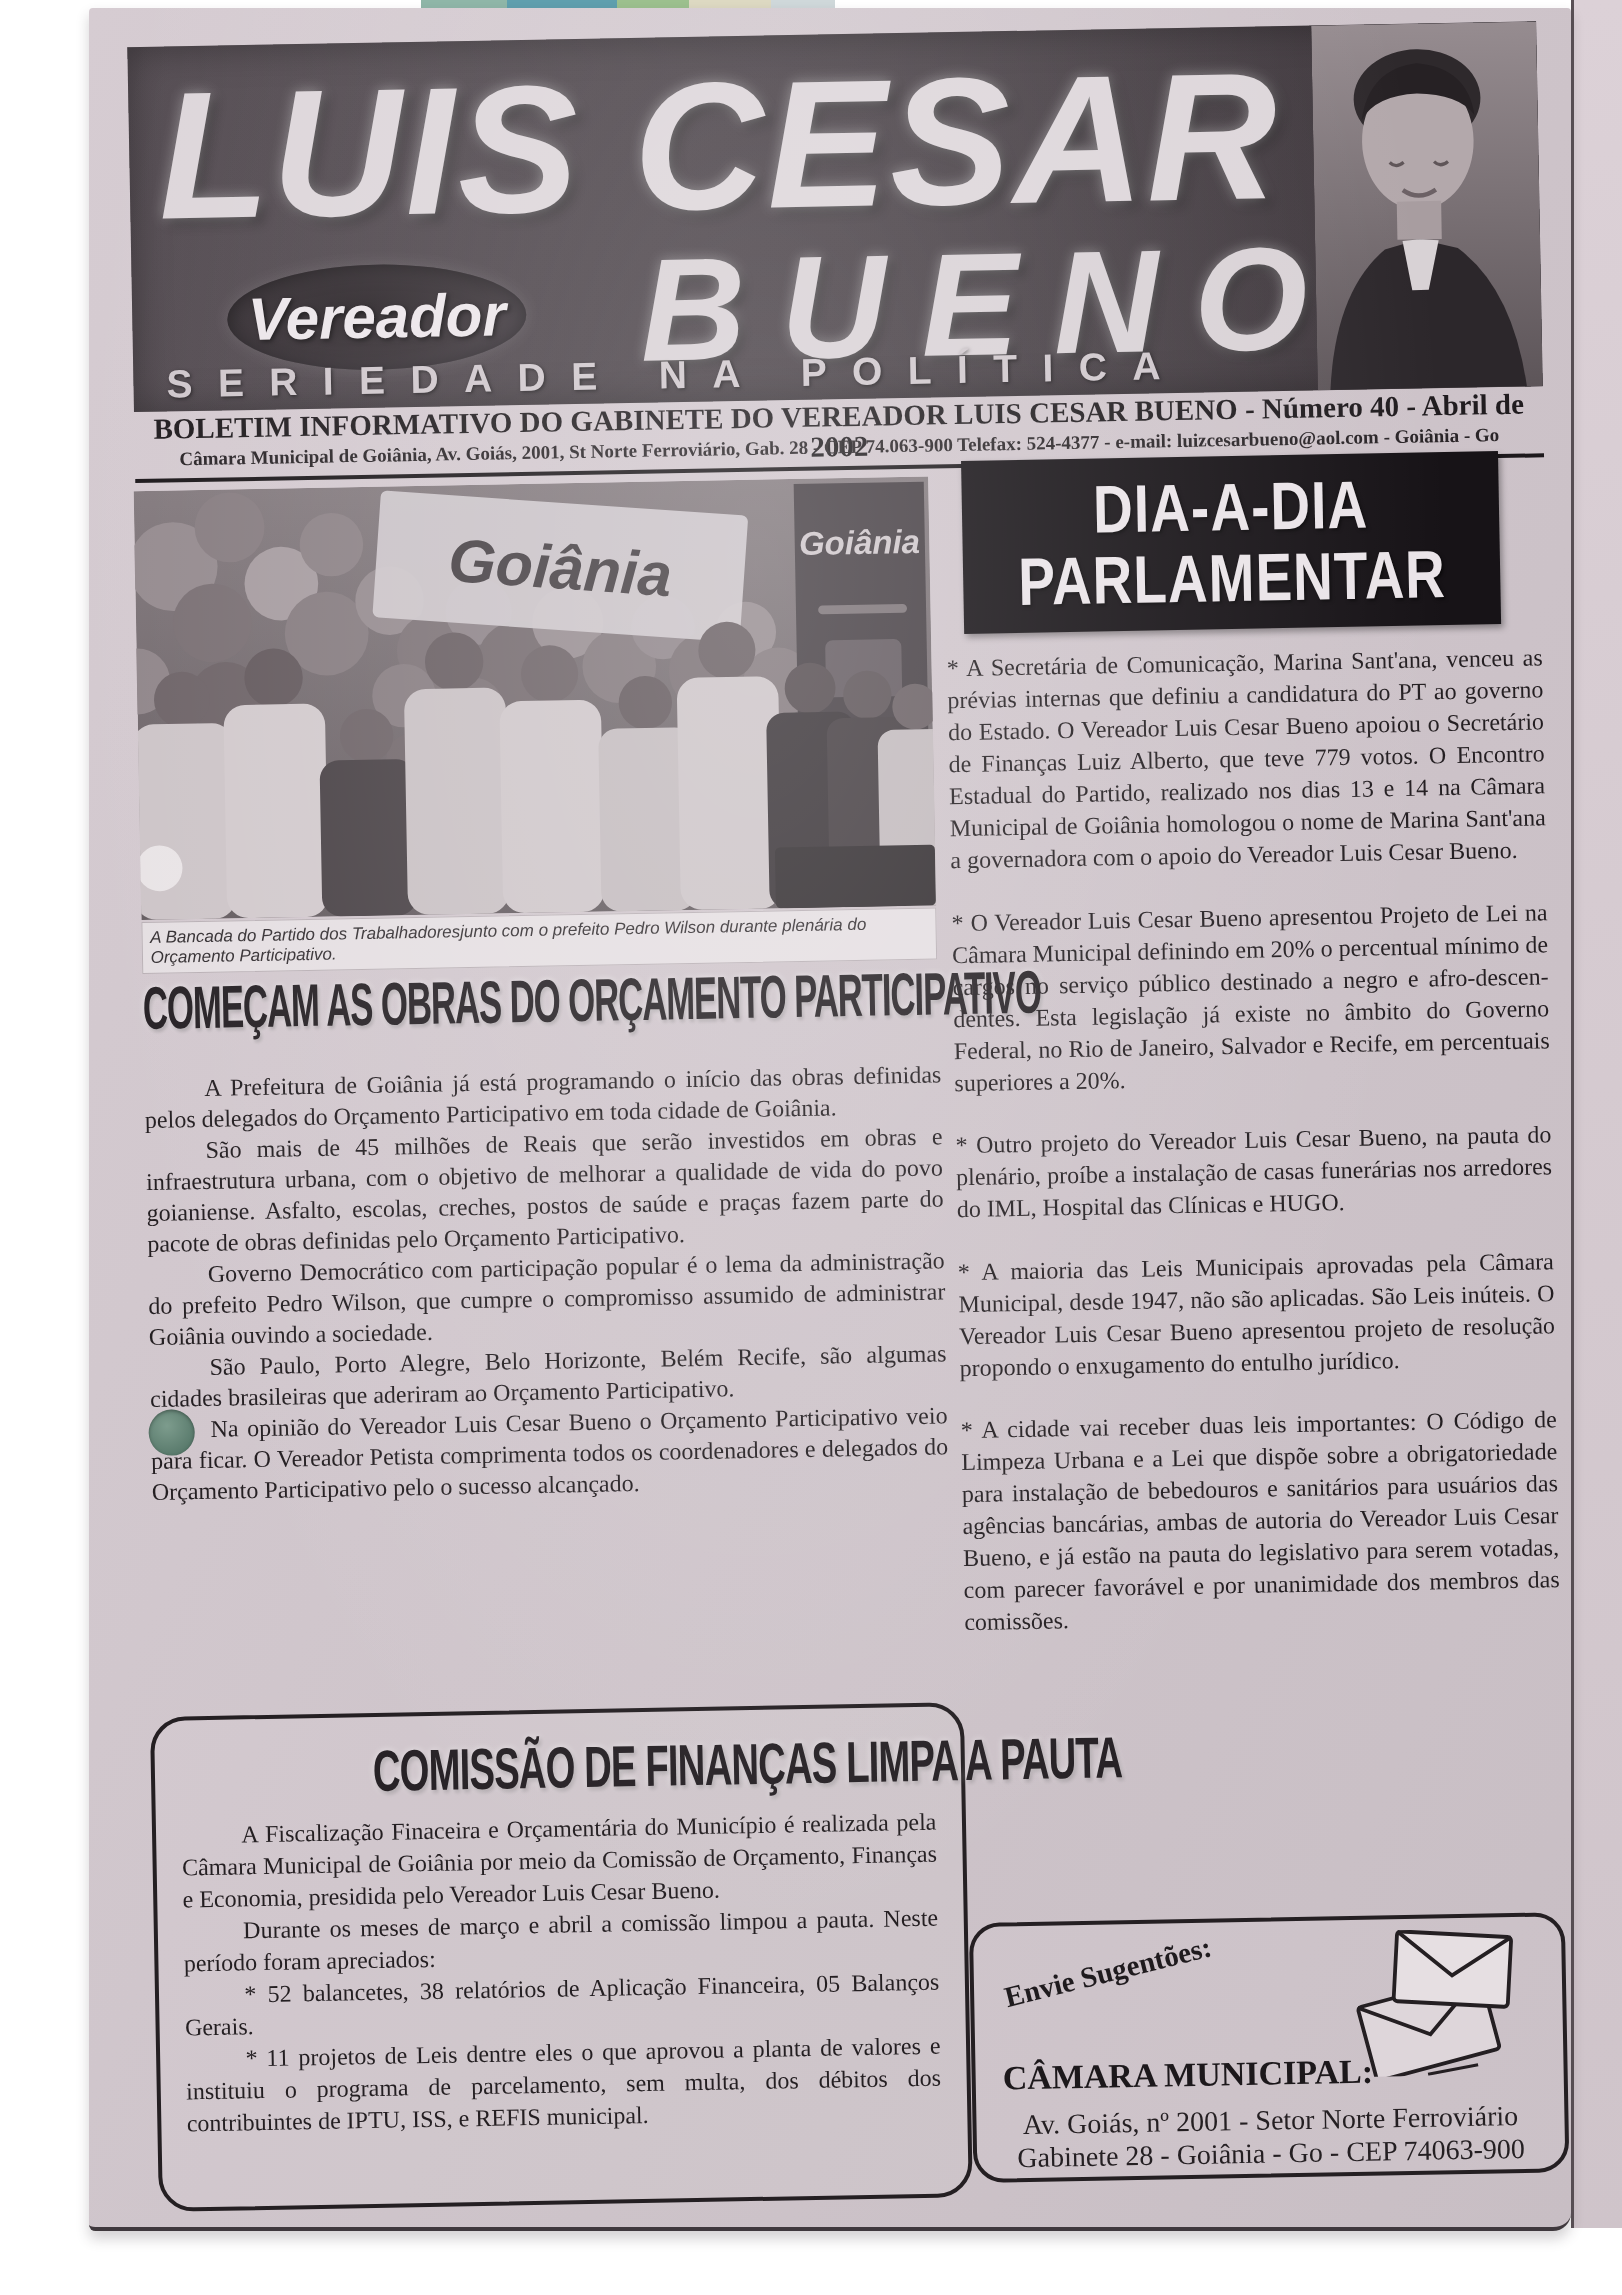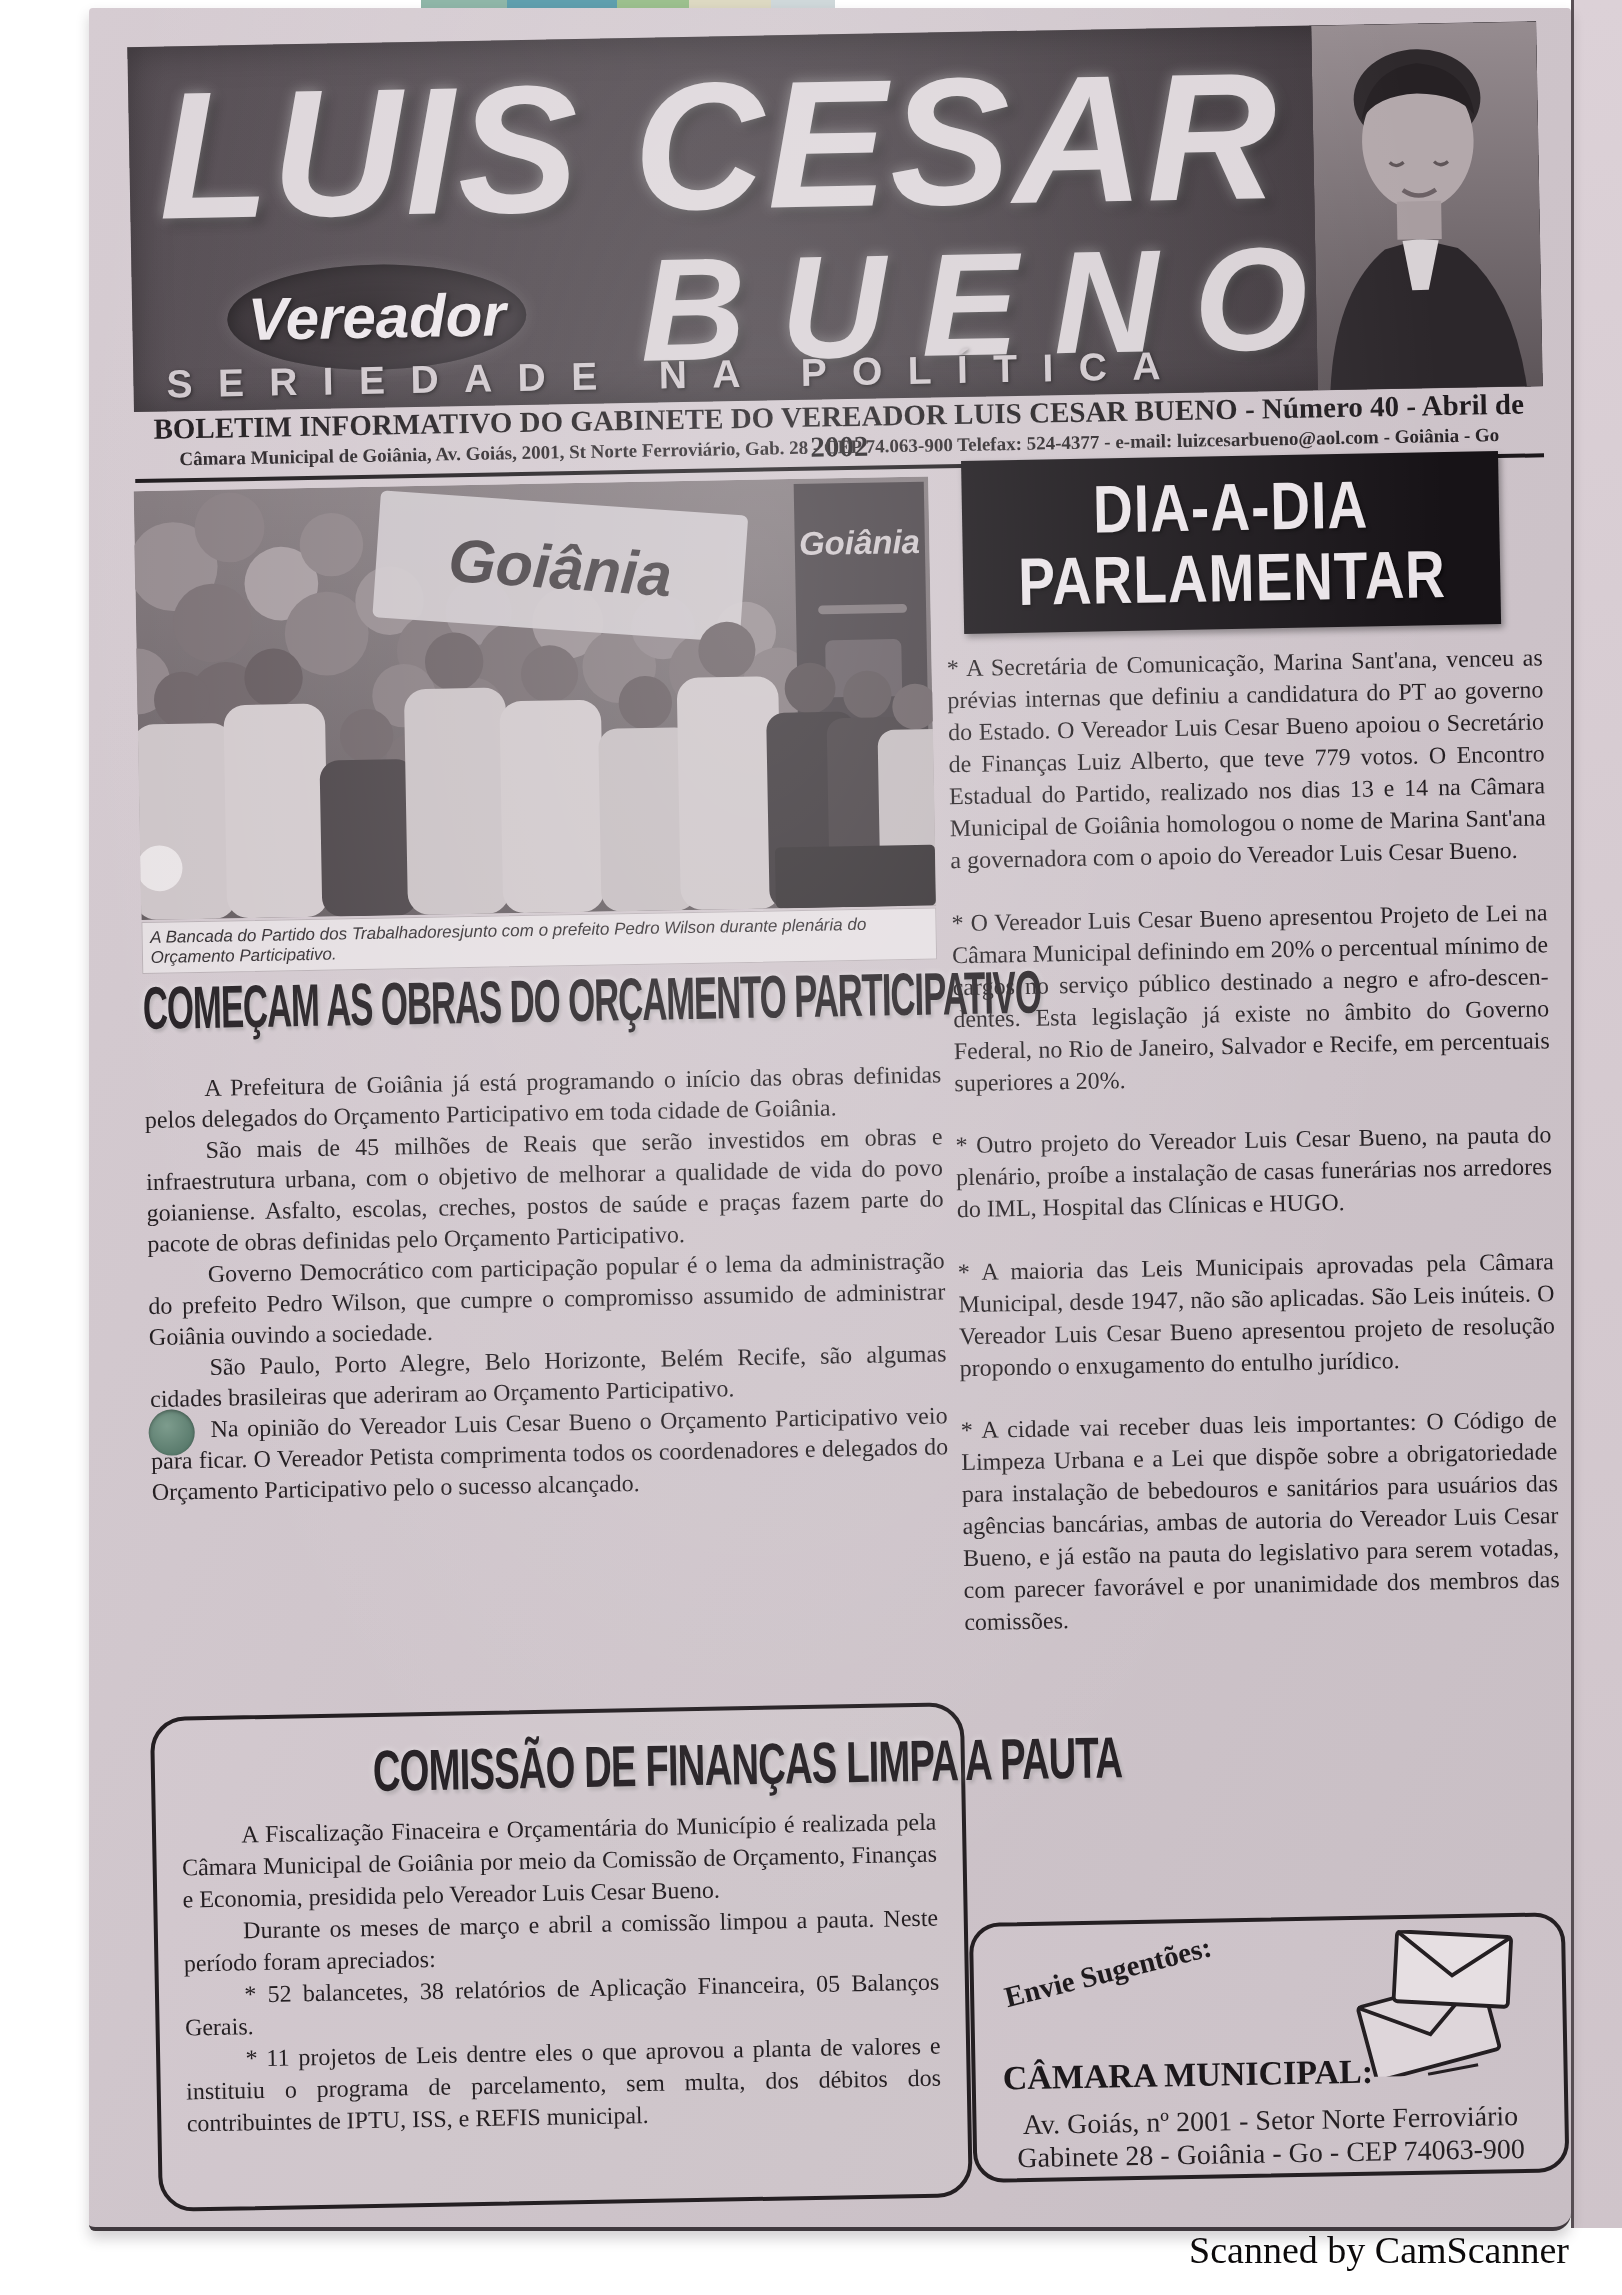--- a/index.html
+++ b/index.html
@@ -273,15 +273,14 @@
         </div>
         <div class="camara-title">CÂMARA MUNICIPAL:</div>
         <div class="addr1">Av. Goiás, nº 2001 - Setor Norte Ferroviário</div>
         <div class="addr2">Gabinete 28 - Goiânia - Go - CEP 74063-900</div>
       </div>
 
     </div>
     <div class="paper-light"></div>
   </div>
 
-  <div class="scanfoot">Scanned by CamScanner</div>
 </div>
 
 
 </body></html>

